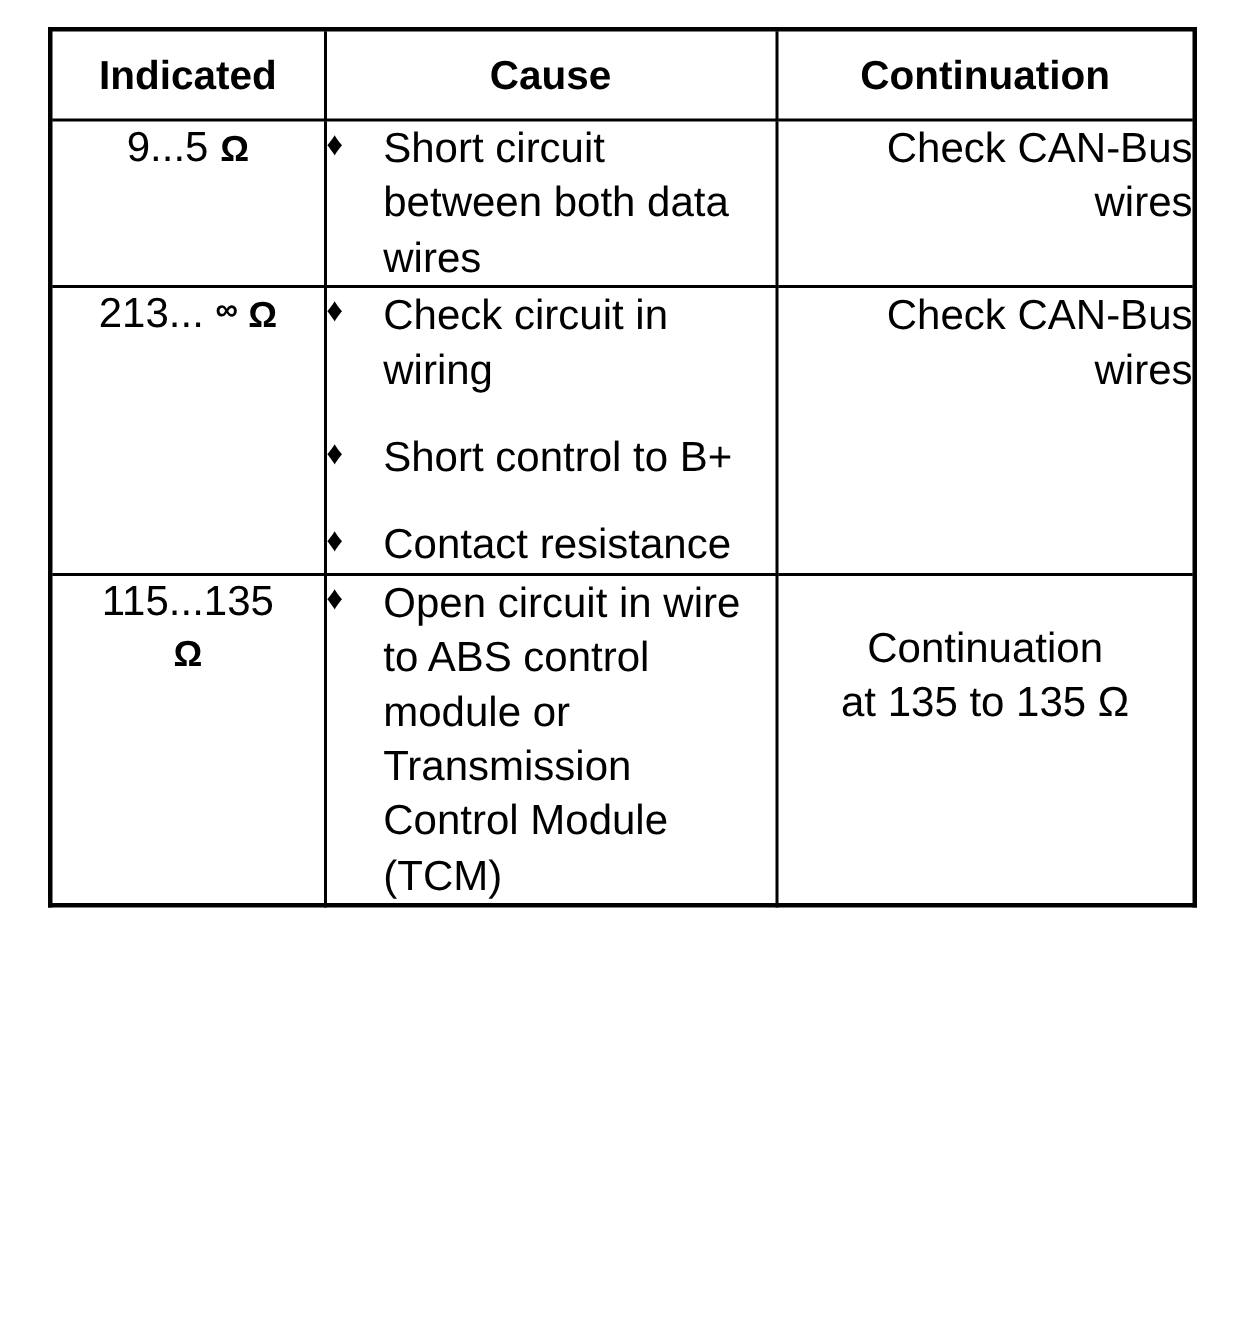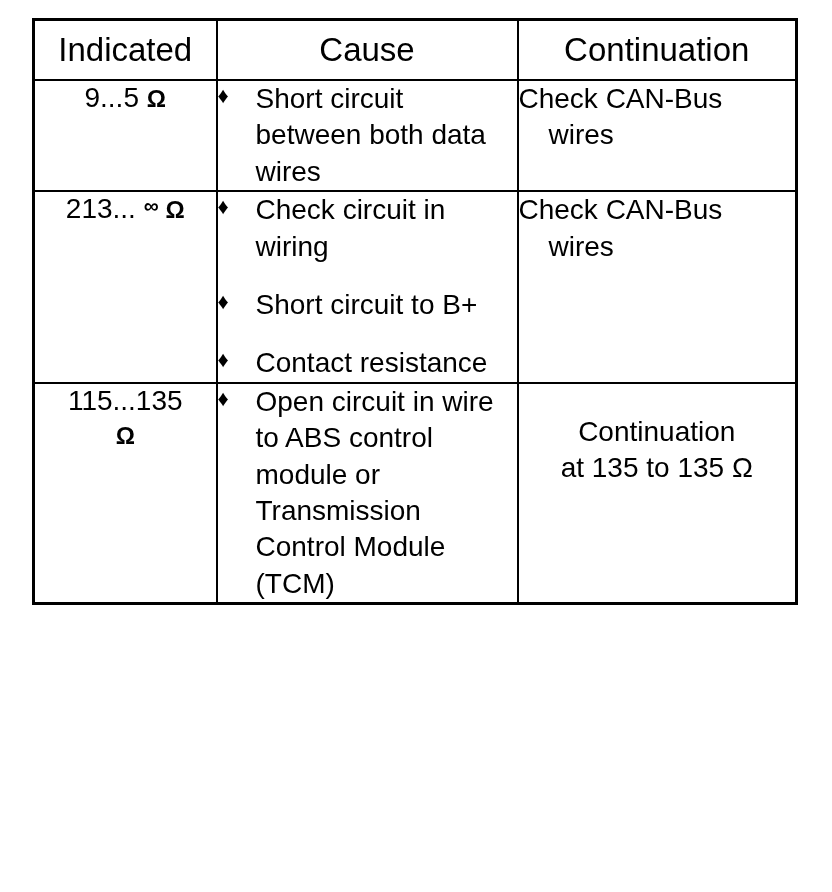--- a/index.html
+++ b/index.html
@@ -39,22 +39,22 @@
   }
   col.c-indicated { width: 183px; }
   col.c-cause     { width: 301px; }
   col.c-cont      { width: 279px; }
 
   
   tr.header-row th {
     height: 58px;
     text-align: center;
     vertical-align: middle;
-    font-weight: normal;
-    font-size: 33px;
+    font-weight: bold;
+    font-size: 27px;
     letter-spacing: 0px;
     padding: 0 4px;
   }
 
   
   td.cell-indicated {
     text-align: center;
     font-size: 28px;
     line-height: 1.22;
     padding-top: 18px;
@@ -101,20 +101,21 @@
     line-height: 1.45;
   }
 
   
   td.cell-continuation {
     padding-top: 16px;
     padding-left: 22px;
     padding-right: 8px;
     font-size: 28px;
     line-height: 1.3;
+    text-align: right;
   }
   td.cell-continuation.centered {
     padding-left: 10px;
     padding-right: 10px;
     text-align: center;
     padding-top: 30px;
   }
   .cont-line { display: block; }
   .cont-line.indent { padding-left: 14px; margin-left: 16px; }
 </style>
@@ -166,21 +167,21 @@
           <span class="ohm">Ω</span>
         </td>
         <td class="cell-cause">
           <ul class="bullets">
             <li>
               <span class="bullet-glyph">♦</span>
               <span>Check circuit in wiring</span>
             </li>
             <li>
               <span class="bullet-glyph">♦</span>
-              <span>Short circuit to B+</span>
+              <span>Short control to B+</span>
             </li>
             <li>
               <span class="bullet-glyph">♦</span>
               <span>Contact resistance</span>
             </li>
           </ul>
         </td>
         <td class="cell-continuation">
           <span class="cont-line">Check CAN-Bus</span>
           <span class="cont-line indent">wires</span>

